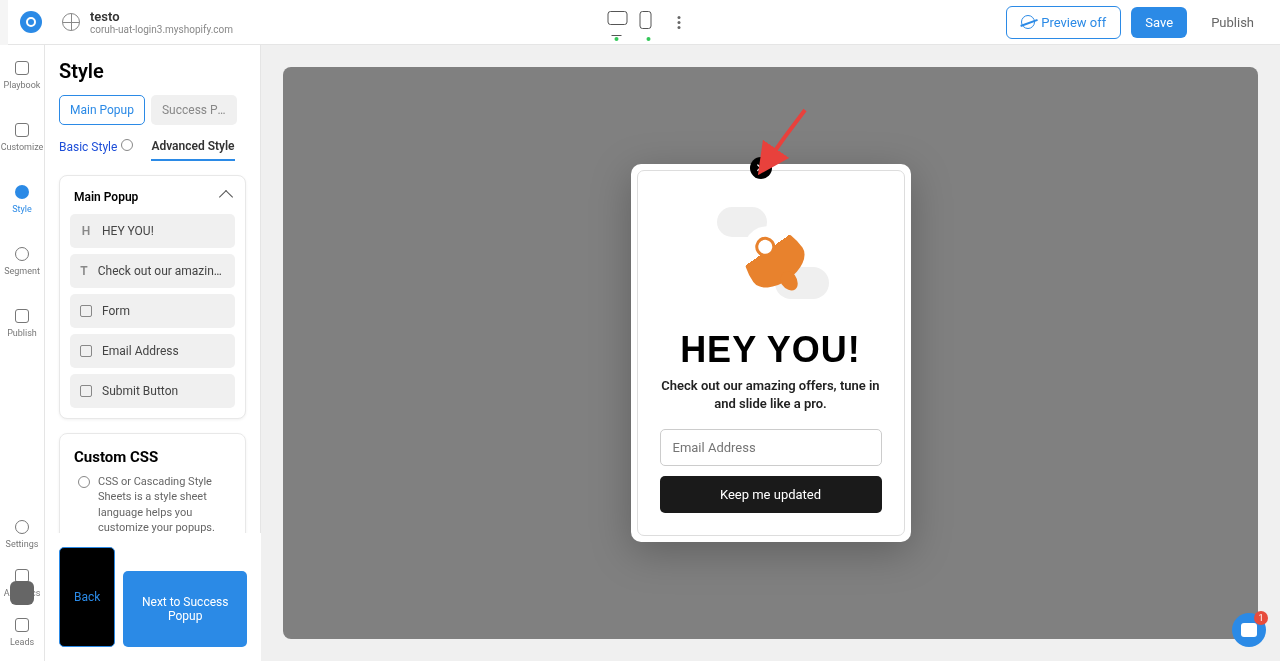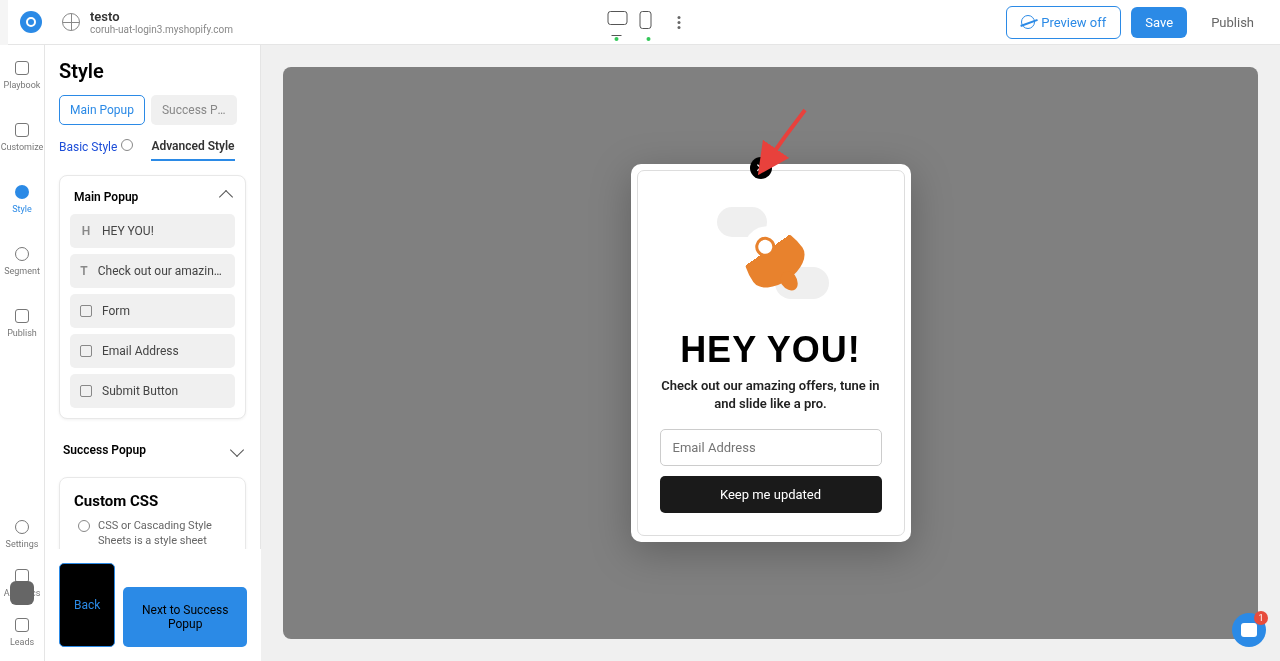--- a/index.html
+++ b/index.html
@@ -63,21 +63,21 @@
   .css-desc{font-size:11px;color:#666;line-height:1.4;display:flex;gap:8px;margin-bottom:8px;}
   .css-link{color:#333;text-decoration:underline;}
   .code-editor{background:#2d2d2d;border-radius:5px;padding:6px;font-family:Menlo,Consolas,monospace;font-size:11px;line-height:1.5;color:#ccc;}
   .code-line{display:flex;}
   .gutter{width:14px;text-align:right;color:#777;margin-right:10px;user-select:none;}
   .c-attr{color:#f08d49;}
   .c-brace{color:#ffd700;}
 
   .footer{position:absolute;bottom:0;left:45px;width:216px;padding:14px;background:#fff;display:flex;gap:8px;}
   .btn-back{flex:0 0 auto;padding:8px 14px;background:#000000;border:1px solid #2b8ae6;color:#2b8ae6;border-radius:5px;font-size:12px;}
-  .btn-next{flex:1;padding:16px 10px;background:#2b8ae6;color:#000000;border:none;border-radius:5px;font-size:12px;margin-top:24px;}
+  .btn-next{flex:1;padding:24px 10px;background:#2b8ae6;color:#ffffff;border:none;border-radius:5px;font-size:12px;margin-top:24px;}
 
   .canvas{position:absolute;top:45px;left:261px;right:0;bottom:0;background:#f0f0f0;padding:22px;}
   .canvas-inner{width:100%;height:100%;background:#808080;border-radius:8px;position:relative;display:flex;align-items:center;justify-content:center;}
 
   .popup-outer{background:#fff;border-radius:10px;padding:6px;box-shadow:0 10px 40px rgba(0,0,0,0.25);position:relative;}
   .popup-inner{border:1px solid #ddd;border-radius:7px;width:268px;padding:28px 22px 22px;display:flex;flex-direction:column;align-items:center;position:relative;}
   .close-btn{position:absolute;top:-14px;right:132px;width:22px;height:22px;background:#000;color:#fff;border-radius:50%;display:flex;align-items:center;justify-content:center;font-size:12px;cursor:pointer;z-index:2;}
   .arrow{position:absolute;top:-58px;right:96px;z-index:3;}
   .hero-img{width:120px;height:110px;position:relative;margin-bottom:20px;}
   .cloud1{position:absolute;width:50px;height:30px;background:#efefef;border-radius:20px;top:8px;left:6px;}
@@ -218,24 +218,20 @@
     <div class="item-row">
         <span class="row-icon"></span>
         <span class="row-text">Email Address</span>
       </div>
     <div class="item-row">
         <span class="row-icon"></span>
         <span class="row-text">Submit Button</span>
       </div>
   </div>
 
-  <div class="collapse-row">
-    <span>Success Popup</span>
-    <span class="chev down"></span>
-  </div>
 
   <div class="css-card" style="margin-top:10px;">
     <div class="css-title">Custom CSS</div>
     <div class="css-desc">
       <span class="info-o" style="flex-shrink:0;margin-top:2px;"></span>
       <div>
         <span>CSS or Cascading Style Sheets is a style sheet language helps you customize your popups.</span><br>
         <a href="#" class="css-link">How It Works</a>
       </div>
     </div>

